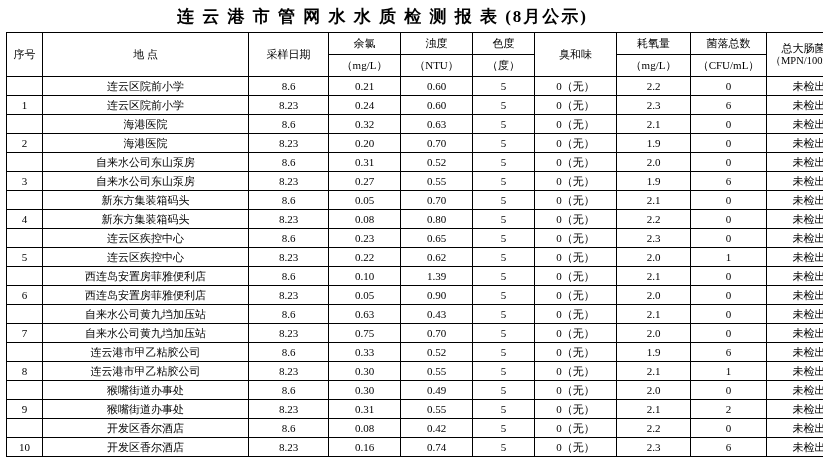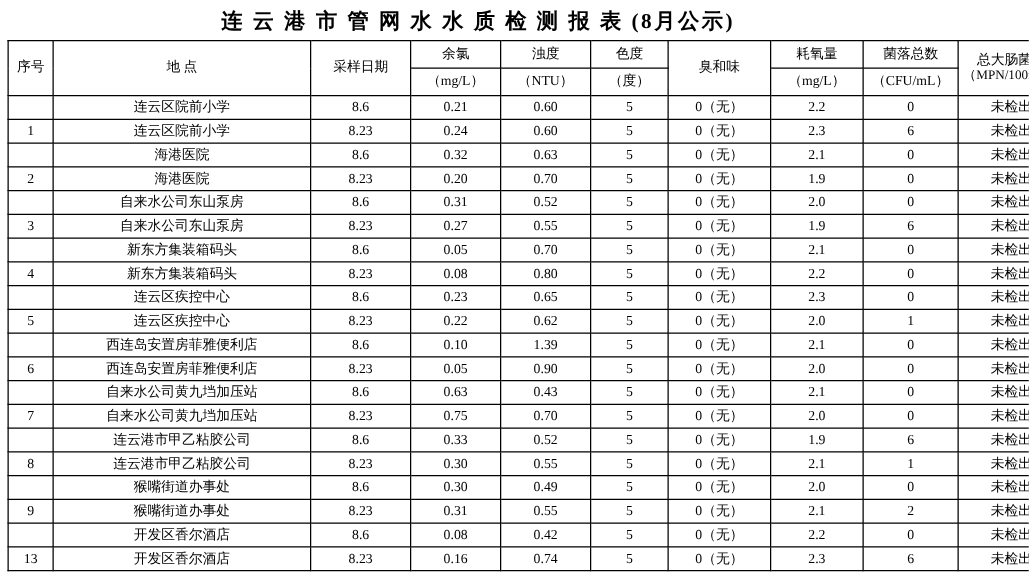--- a/index.html
+++ b/index.html
@@ -341,21 +341,21 @@
           <td>8.6</td>
           <td>0.08</td>
           <td>0.42</td>
           <td>5</td>
           <td>0（无）</td>
           <td>2.2</td>
           <td>0</td>
           <td>未检出</td>
         </tr>
         <tr>
-          <td class="seq-cell">13</td>
+          <td class="seq-cell">10</td>
           <td class="site-cell">开发区香尔酒店</td>
           <td>8.23</td>
           <td>0.16</td>
           <td>0.74</td>
           <td>5</td>
           <td>0（无）</td>
           <td>2.3</td>
           <td>6</td>
           <td>未检出</td>
         </tr>

